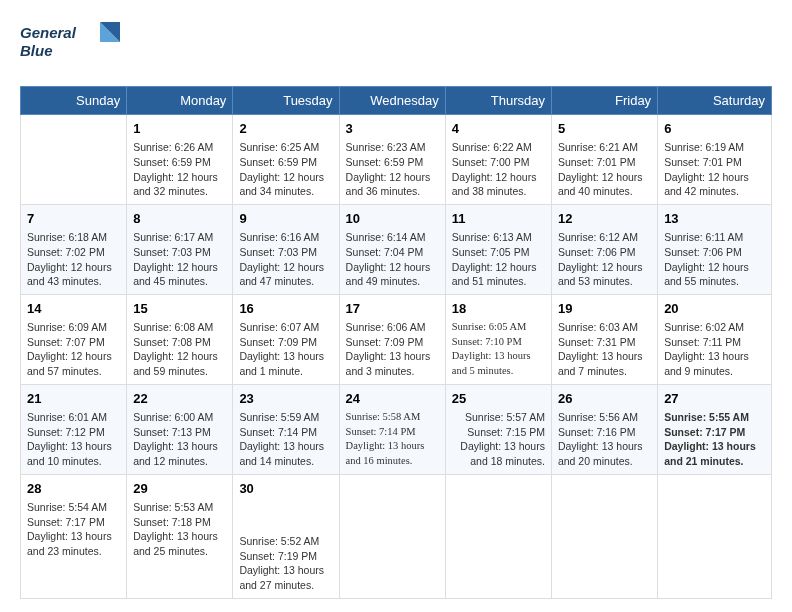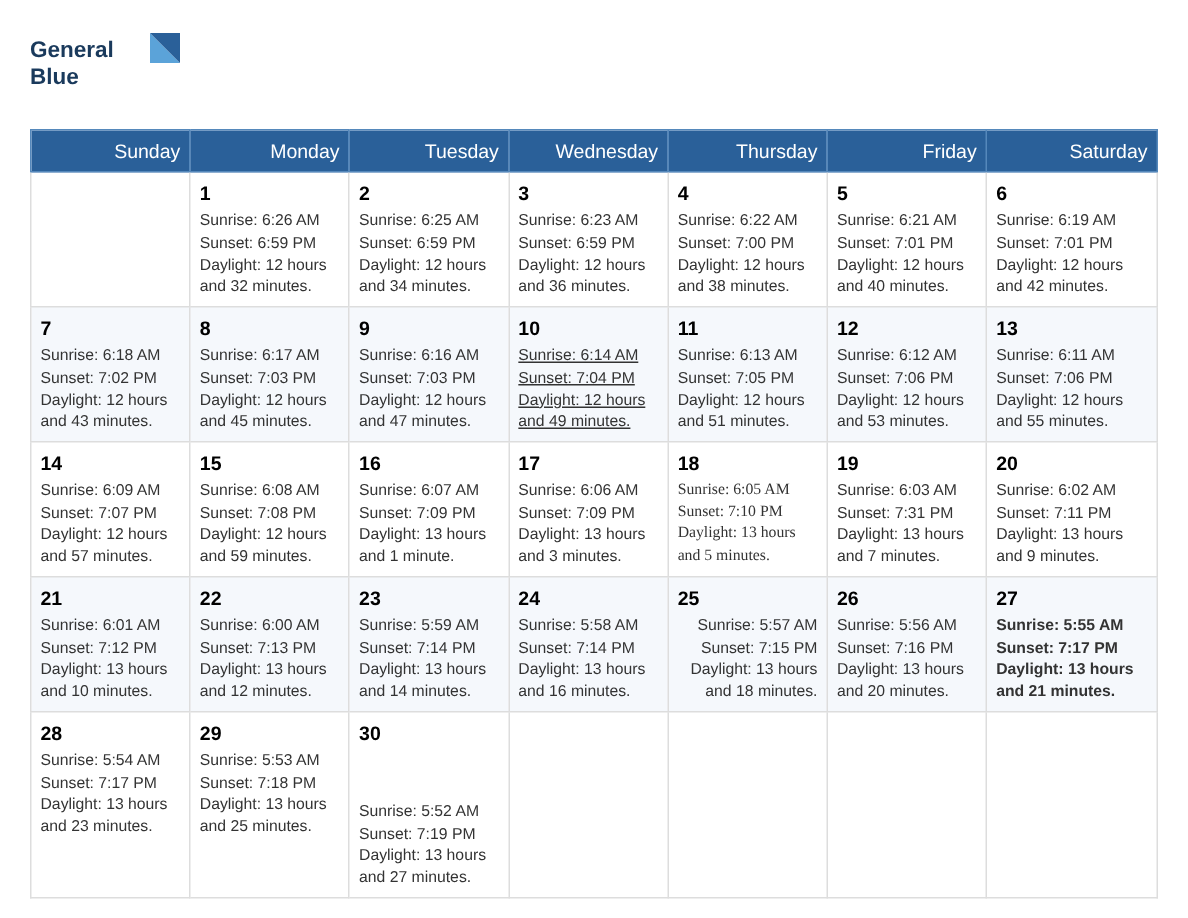--- a/index.html
+++ b/index.html
@@ -8,20 +8,21 @@
       background: #fff;
       width: 792px;
       min-height: 612px;
       padding: 20px;
     }
     .header {
       display: flex;
       justify-content: space-between;
       align-items: flex-start;
       margin-bottom: 16px;
+      font-style: italic;
     }
     .logo {
       display: flex;
       align-items: center;
       gap: 4px;
     }
     .title-block {
       text-align: right;
     }
     .month-title {
@@ -170,21 +171,21 @@
         </td>
         <td>
           <span class="day-num">9</span>
           <div class="day-info" style="white-space: pre-line;">Sunrise: 6:16 AM
 Sunset: 7:03 PM
 Daylight: 12 hours
 and 47 minutes.</div>
         </td>
         <td>
           <span class="day-num">10</span>
-          <div class="day-info" style="white-space: pre-line; text-decoration: underline;">Sunrise: 6:14 AM
+          <div class="day-info" style="white-space: pre-line;">Sunrise: 6:14 AM
 Sunset: 7:04 PM
 Daylight: 12 hours
 and 49 minutes.</div>
         </td>
         <td>
           <span class="day-num">11</span>
           <div class="day-info" style="white-space: pre-line;">Sunrise: 6:13 AM
 Sunset: 7:05 PM
 Daylight: 12 hours
 and 51 minutes.</div>
@@ -272,21 +273,21 @@
         </td>
         <td>
           <span class="day-num">23</span>
           <div class="day-info" style="white-space: pre-line;">Sunrise: 5:59 AM
 Sunset: 7:14 PM
 Daylight: 13 hours
 and 14 minutes.</div>
         </td>
         <td>
           <span class="day-num">24</span>
-          <div class="day-info" style="white-space: pre-line;">Sunrise: 5:58 AM
+          <div class="day-info" style="white-space: pre-line; font-family: Liberation Serif, serif;">Sunrise: 5:58 AM
 Sunset: 7:14 PM
 Daylight: 13 hours
 and 16 minutes.</div>
         </td>
         <td>
           <span class="day-num">25</span>
           <div class="day-info" style="white-space: pre-line; text-align: right;">Sunrise: 5:57 AM
 Sunset: 7:15 PM
 Daylight: 13 hours
 and 18 minutes.</div>

